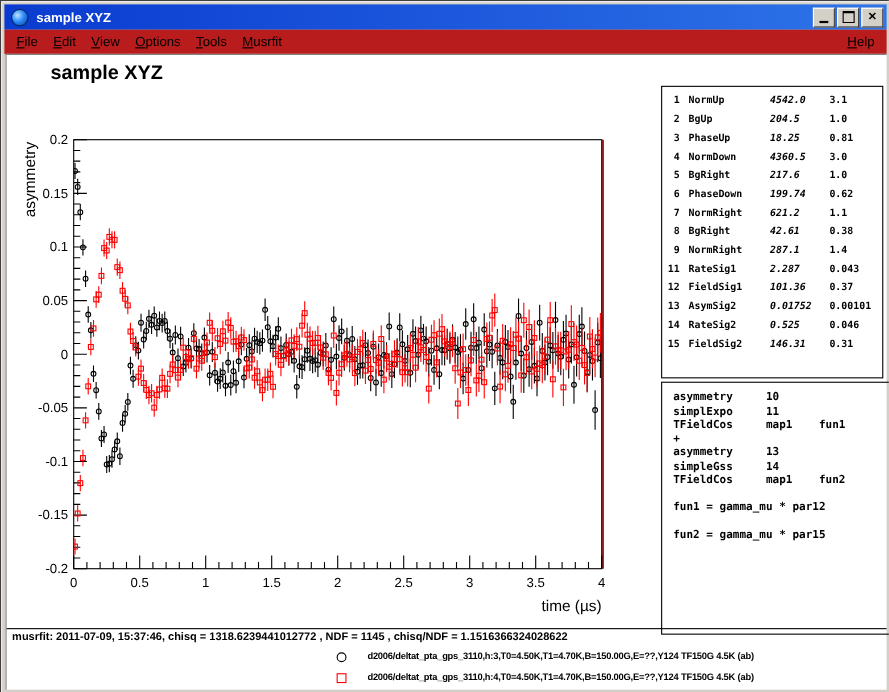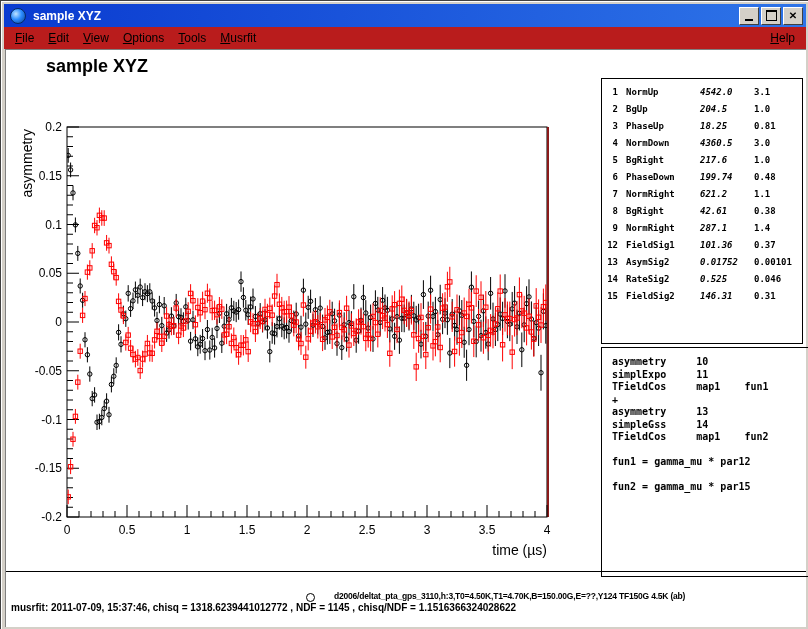--- a/index.html
+++ b/index.html
@@ -39,21 +39,21 @@
   .p-name{grid-column:3;}
   .p-val{grid-column:4;font-style:italic;}
   .p-err{grid-column:5;}
   
   .theory-box{position:absolute;left:595px;top:297px;width:200px;height:220px;border:1px solid #000;
     font-family:"DejaVu Sans Mono","Liberation Mono",monospace;font-weight:bold;font-size:10px;
     line-height:12.5px;padding:8px 0 0 10px;color:#000;overflow:hidden;}
   .theory-line{white-space:pre;min-height:12.5px;}
   
   .footer-sep{position:absolute;left:0;top:521px;width:100%;border-top:1px solid #000;}
-  .stats-line{position:absolute;left:5px;top:524px;font-size:10px;font-weight:bold;color:#000;white-space:nowrap;margin-top:28px;}
+  .stats-line{position:absolute;left:5px;top:524px;font-size:10px;font-weight:bold;color:#000;white-space:nowrap;}
   .legend{position:absolute;left:0;top:538px;width:100%;}
   .legend-row{position:relative;height:19px;}
   .legend-marker{position:absolute;left:300px;top:5px;width:7px;height:7px;background:#fff;}
   .legend-marker.circle{border:1px solid #000;border-radius:50%;}
   .legend-marker.square{border:1px solid #ff0000;}
   .legend-label{position:absolute;left:328px;top:3px;font-size:8.5px;font-weight:bold;
     letter-spacing:-0.2px;white-space:nowrap;color:#000;}
 </style>
 </head>
 <body>
@@ -1030,39 +1030,45 @@
         <div class="param-row">
           <span class="p-no">5</span>
           <span class="p-name">BgRight</span>
           <span class="p-val">217.6</span>
           <span class="p-err">1.0</span>
         </div>
         <div class="param-row">
           <span class="p-no">6</span>
           <span class="p-name">PhaseDown</span>
           <span class="p-val">199.74</span>
-          <span class="p-err">0.48</span>
+          <span class="p-err">0.62</span>
         </div>
         <div class="param-row">
           <span class="p-no">7</span>
           <span class="p-name">NormRight</span>
           <span class="p-val">621.2</span>
           <span class="p-err">1.1</span>
         </div>
         <div class="param-row">
           <span class="p-no">8</span>
           <span class="p-name">BgRight</span>
           <span class="p-val">42.61</span>
           <span class="p-err">0.38</span>
         </div>
         <div class="param-row">
           <span class="p-no">9</span>
           <span class="p-name">NormRight</span>
           <span class="p-val">287.1</span>
           <span class="p-err">1.4</span>
+        </div>
+        <div class="param-row">
+          <span class="p-no">11</span>
+          <span class="p-name">RateSig1</span>
+          <span class="p-val">2.287</span>
+          <span class="p-err">0.043</span>
         </div>
         <div class="param-row">
           <span class="p-no">12</span>
           <span class="p-name">FieldSig1</span>
           <span class="p-val">101.36</span>
           <span class="p-err">0.37</span>
         </div>
         <div class="param-row">
           <span class="p-no">13</span>
           <span class="p-name">AsymSig2</span>
@@ -1095,16 +1101,20 @@
         <div class="theory-line"> </div>
         <div class="theory-line">fun2 = gamma_mu * par15</div>
       </div>
     <div class="footer-sep"></div>
     <div class="stats-line">musrfit: 2011-07-09, 15:37:46, chisq = 1318.6239441012772 , NDF = 1145 , chisq/NDF = 1.1516366324028622</div>
     <div class="legend" id="legend">
         <div class="legend-row">
           <span class="legend-marker circle" style="border-color: rgb(0, 0, 0);"></span>
           <span class="legend-label">d2006/deltat_pta_gps_3110,h:3,T0=4.50K,T1=4.70K,B=150.00G,E=??,Y124 TF150G 4.5K (ab)</span>
         </div>
+        <div class="legend-row">
+          <span class="legend-marker square" style="border-color: rgb(255, 0, 0);"></span>
+          <span class="legend-label">d2006/deltat_pta_gps_3110,h:4,T0=4.50K,T1=4.70K,B=150.00G,E=??,Y124 TF150G 4.5K (ab)</span>
+        </div>
       </div>
   </div>
 
 </div>
 
 </body></html>

